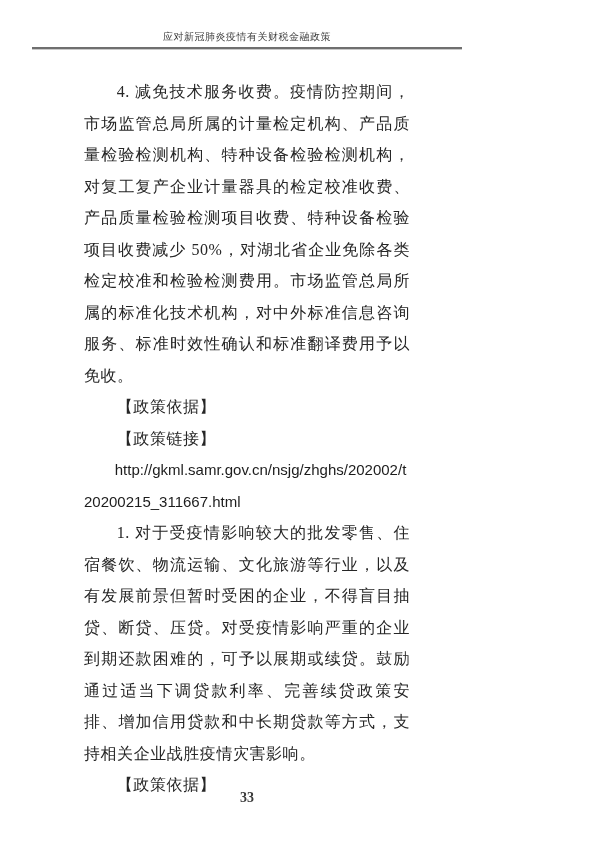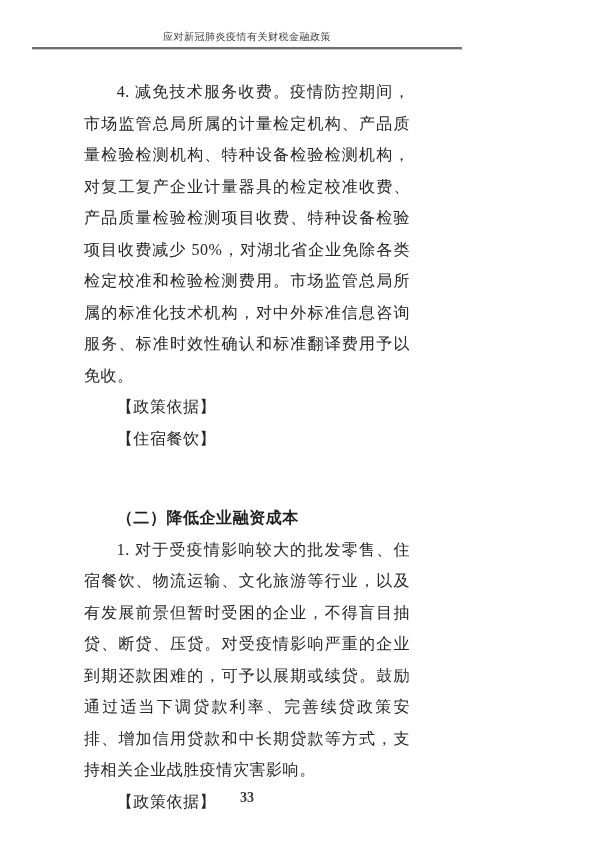--- a/index.html
+++ b/index.html
@@ -81,24 +81,24 @@
 
   <div class="doc-rule"></div>
 
   <div class="doc-body">
 
     <p class="indent">4. 减免技术服务收费。疫情防控期间，市场监管总局所属的计量检定机构、产品质量检验检测机构、特种设备检验检测机构，对复工复产企业计量器具的检定校准收费、产品质量检验检测项目收费、特种设备检验项目收费减少 50%，对湖北省企业免除各类检定校准和检验检测费用。市场监管总局所属的标准化技术机构，对中外标准信息咨询服务、标准时效性确认和标准翻译费用予以免收。</p>
 
     <p class="indent">【政策依据】</p>
 
 
-    <p class="indent">【住宿餐饮】</p>
+    <p class="indent">【政策链接】</p>
 
+    <p class="indent url-text">http://gkml.samr.gov.cn/nsjg/zhghs/202002/t20200215_311667.html</p>
 
-    <p class="section-heading">（二）降低企业融资成本</p>
 
     <p class="indent">1. 对于受疫情影响较大的批发零售、住宿餐饮、物流运输、文化旅游等行业，以及有发展前景但暂时受困的企业，不得盲目抽贷、断贷、压贷。对受疫情影响严重的企业到期还款困难的，可予以展期或续贷。鼓励通过适当下调贷款利率、完善续贷政策安排、增加信用贷款和中长期贷款等方式，支持相关企业战胜疫情灾害影响。</p>
 
     <p class="indent">【政策依据】</p>
 
   </div>
 
   <div class="page-number">33</div>
 
 </div>

